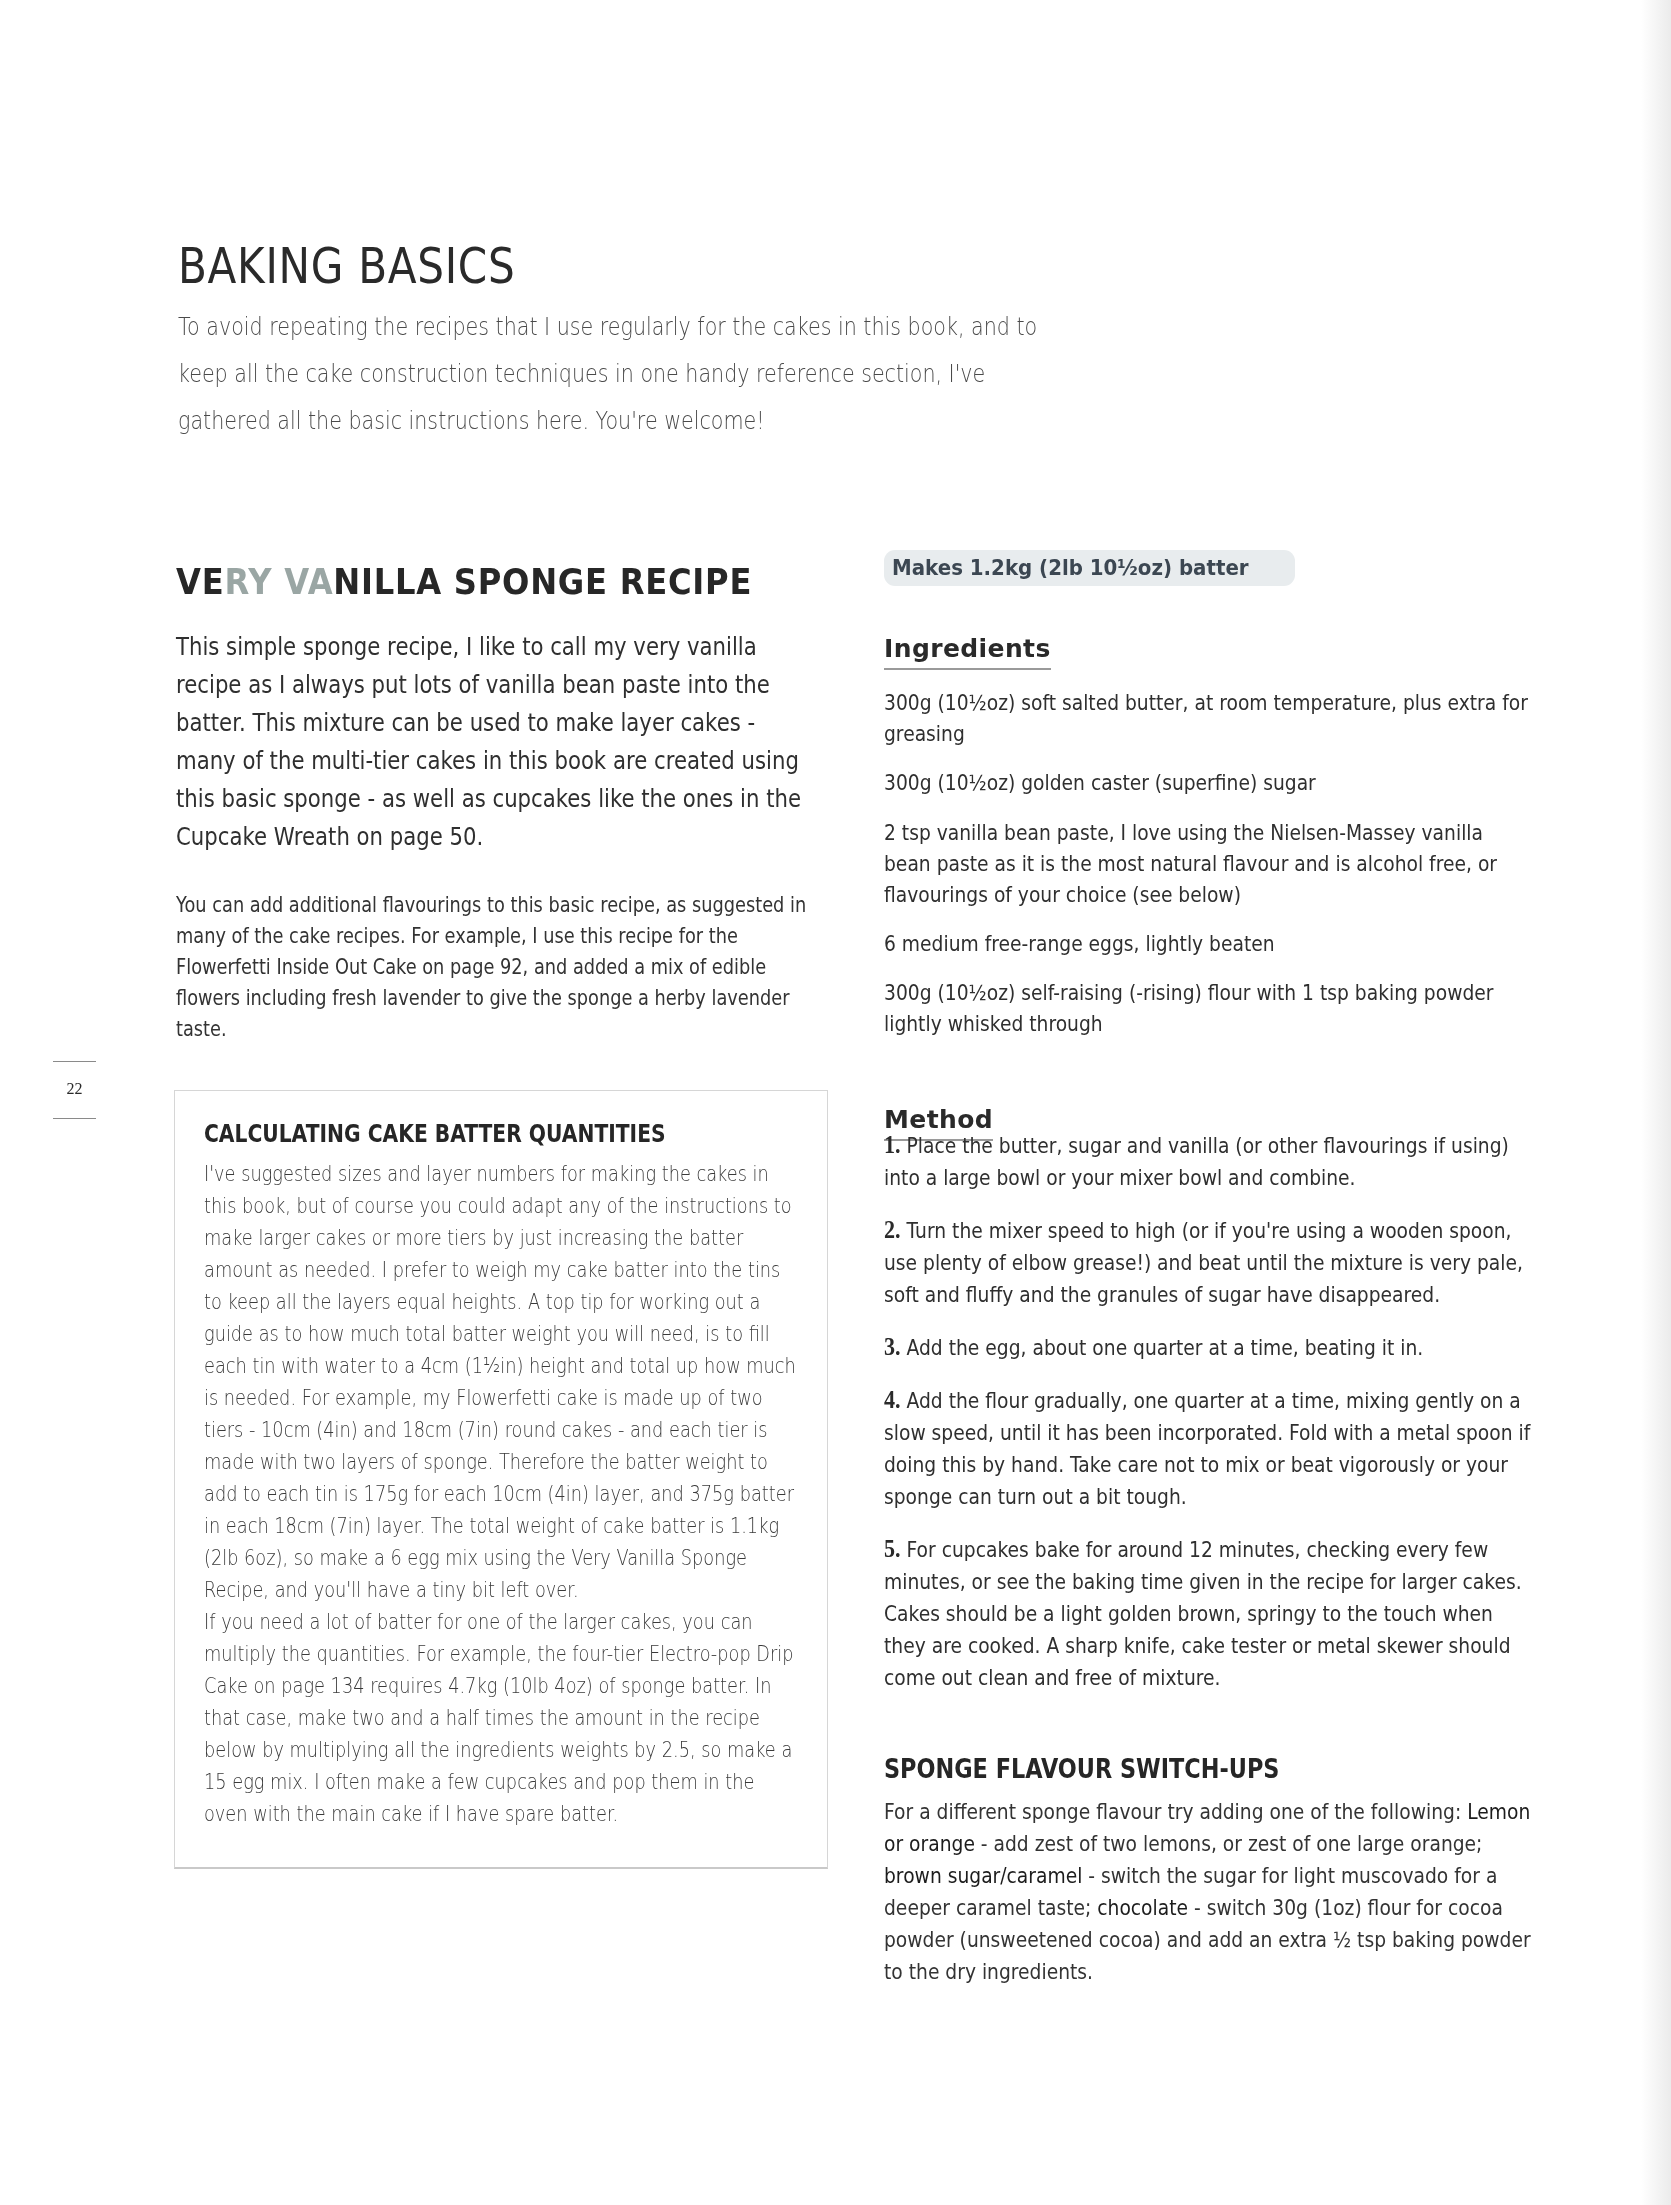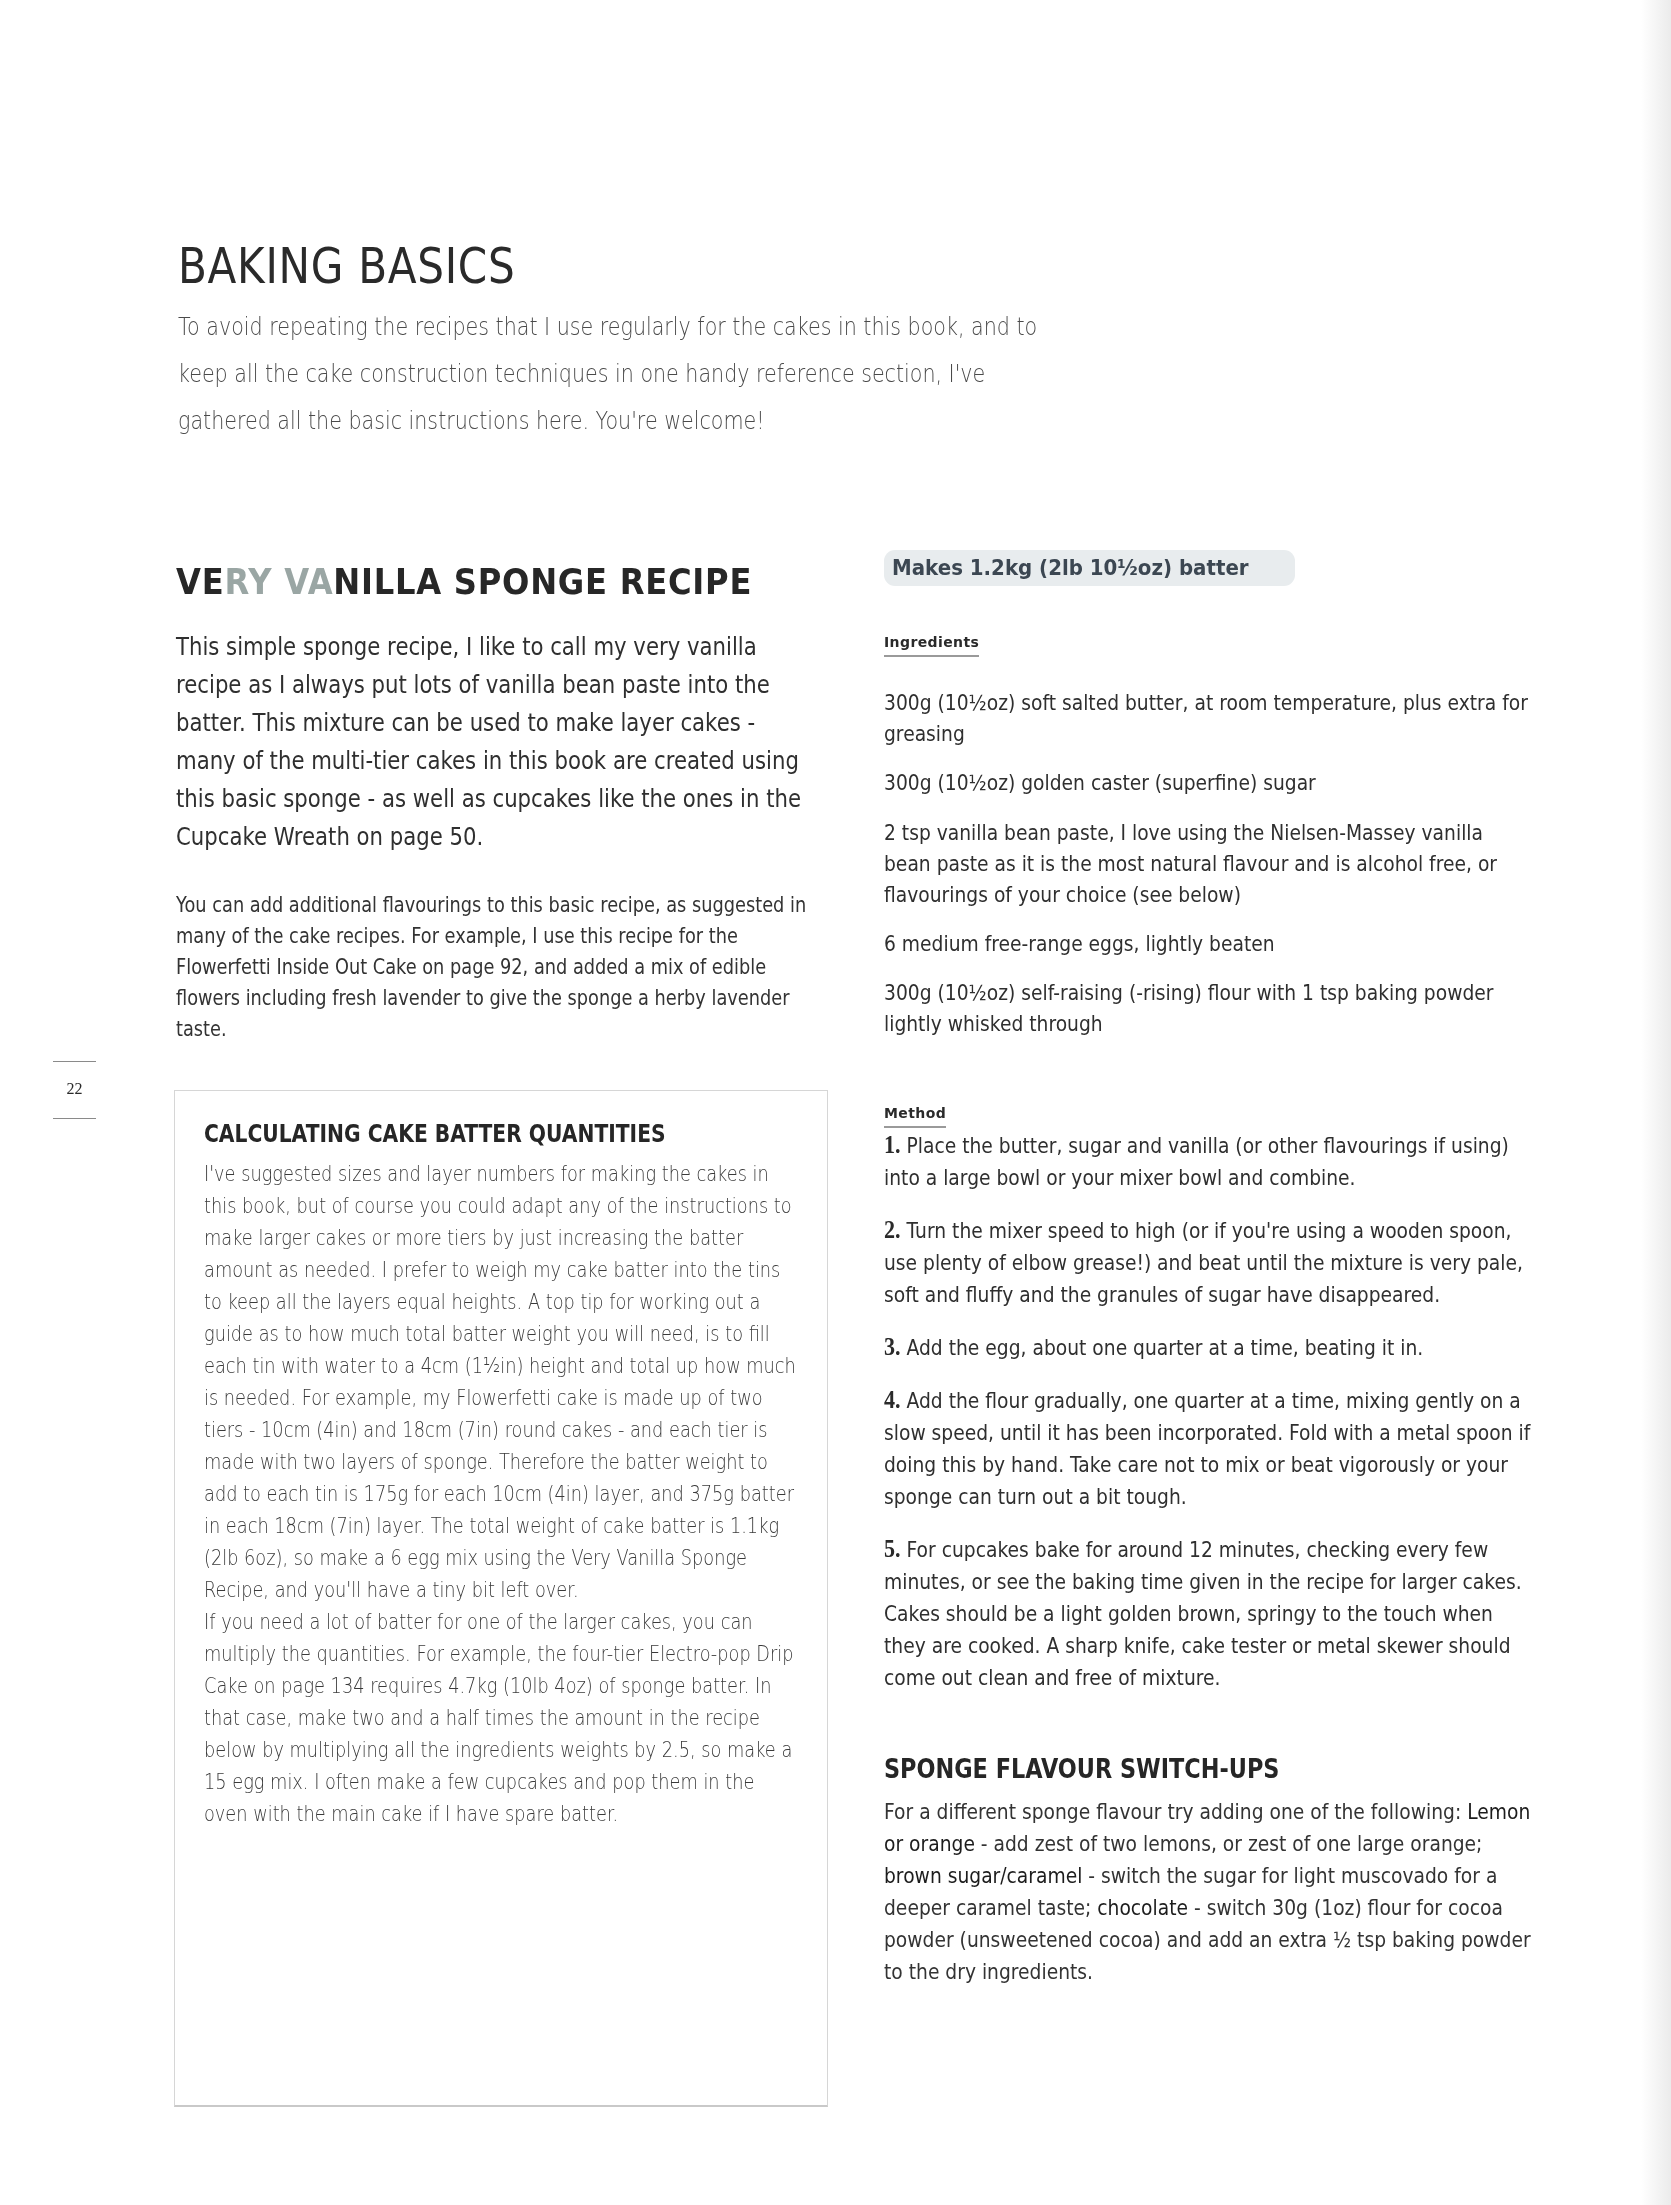--- a/index.html
+++ b/index.html
@@ -50,21 +50,21 @@
     }
     .page-number-wrap {
       position: absolute; left: 50px; top: 1061px; width: 49px; text-align: center;
     }
     .pn-rule { height: 0.8px; background: #8a8a8a; width: 43px; margin: 0 auto; }
     .page-number {
       font-family: "Liberation Serif", serif; font-size: 16px; color: #2a2a2a;
       margin: 18.3px 0 20px 0;
     }
     .info-box {
-      position: absolute; left: 174px; top: 1090px; width: 654px; height: 1017px;
+      position: absolute; left: 174px; top: 1090px; width: 654px; height: 779px;
       border: 1.5px solid #d6d6d6; border-bottom: 2.3px solid #c9c9c9;
       box-sizing: border-box; background: #fff;
     }
     .info-box h3 {
       margin: 27.5px 0 0 29px; font-size: 24.4px; font-weight: 900;
       font-family: "DejaVu Sans", sans-serif; color: #262626;
       transform: scaleX(0.83); transform-origin: left top; white-space: nowrap;
     }
     .info-box p {
       margin: 10.7px 0 0 29px; width: 718px;
@@ -76,21 +76,21 @@
       position: absolute; left: 884px; top: 550px; width: 657px;
     }
     .yield-badge {
       display: inline-block; background: #e8ecee; color: #3c4752;
       font-size: 22px; font-weight: 700; padding: 4.6px 7.6px 6.1px 7.6px;
       font-family: "DejaVu Sans", sans-serif;
       border-radius: 11px;
     }
     .yield-badge span { display: inline-block; transform: scaleX(0.9); transform-origin: left center; white-space: nowrap; }
     .sub-heading {
-      display: inline-block; margin: 0; font-size: 14px; font-weight: 700;
+      display: inline-block; margin: 0; font-size: 25px; font-weight: 700;
       color: #2a2a2a; font-family: "DejaVu Sans", sans-serif;
       padding-bottom: 4.6px; border-bottom: 2.3px solid #9a9a9a;
       letter-spacing: 0.4px;
     }
     .ingredients-heading-wrap { position: absolute; top: 84px; }
     .ingredients-list {
       position: absolute; top: 137px; width: 764px; margin: 0; padding: 0; list-style: none;
       transform: scaleX(0.85); transform-origin: left top;
     }
     .ingredients-list li {

